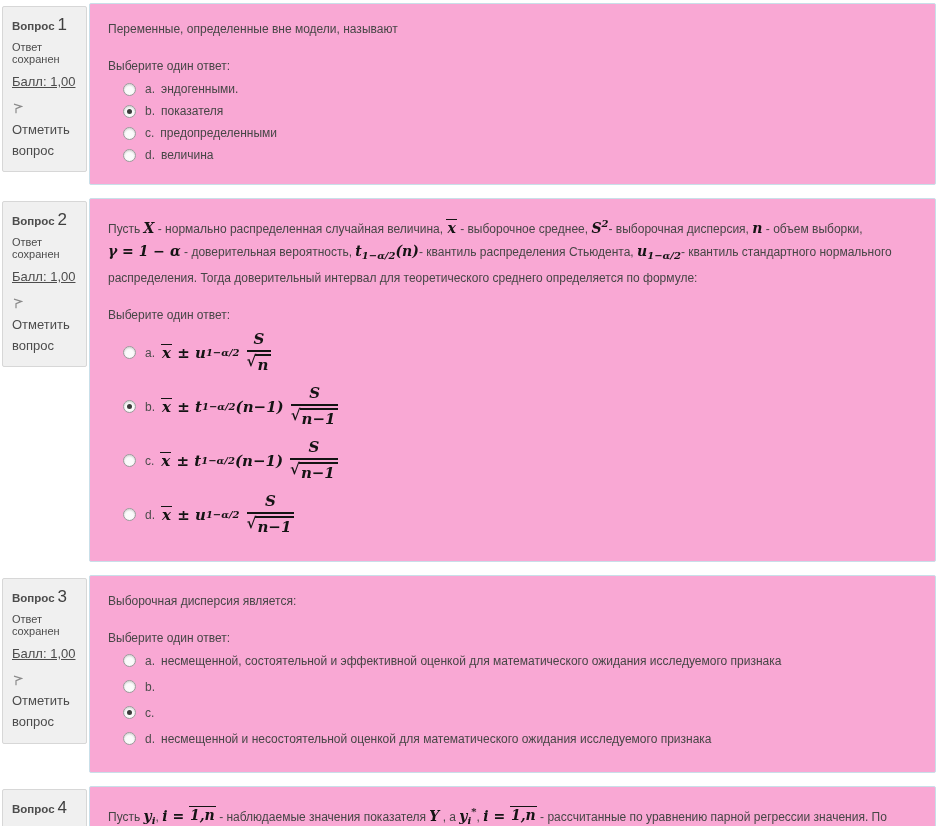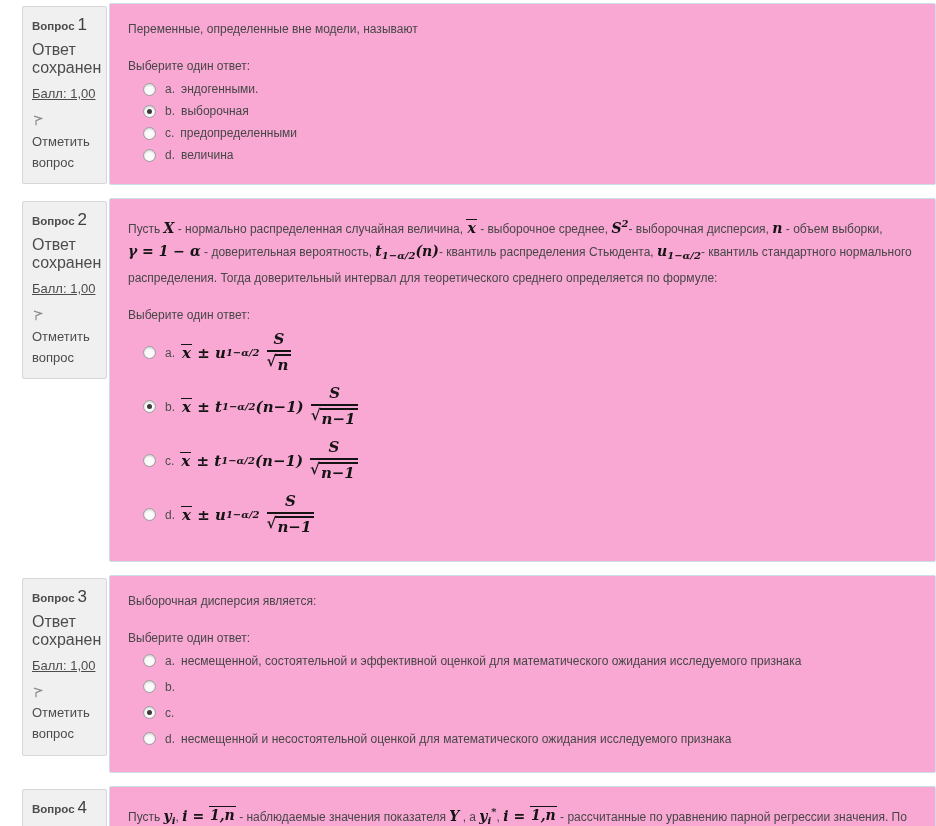--- a/index.html
+++ b/index.html
@@ -1,23 +1,23 @@
 <!DOCTYPE html>
 <html><head>
 <meta charset="utf-8">
 <style>
   html,body{margin:0;padding:0;background:#ffffff;}
   body{width:936px;height:826px;overflow:hidden;font-family:"Liberation Sans","DejaVu Sans",sans-serif;color:#4c4c4c;}
   .page{padding-top:3px;}
   .qblock{display:flex;align-items:flex-start;margin-bottom:13px;}
-  .qinfo{width:66px;margin-left:22px;margin-right:2px;margin-top:3px;background:#f0f0f0;border:1px solid #d7d7d7;border-radius:2px;padding:8px 8px 10px 9px;font-size:11px;color:#4c4c4c;}
+  .qinfo{width:66px;margin-left:2px;margin-right:2px;margin-top:3px;background:#f0f0f0;border:1px solid #d7d7d7;border-radius:2px;padding:8px 8px 10px 9px;font-size:11px;color:#4c4c4c;}
   .qname{white-space:nowrap;}
   .qword{font-weight:bold;font-size:11.5px;}
   .qnum{font-size:17px;margin-left:3px;color:#3f3f3f;}
-  .qstate{margin-top:6px;font-size:16px;}
+  .qstate{margin-top:6px;font-size:11px;}
   .qgrade{margin-top:9px;font-size:13px;text-decoration:underline;}
   .qflag{margin-top:10px;font-size:13px;line-height:1.6;cursor:pointer;color:#4c4c4c;}
   .qflag svg{vertical-align:-1px;margin-right:2px;}
   .qcontent{flex:1;background:#f9a8d4;border:1px solid #c9dfe9;border-radius:2px;padding:14px 18px;font-size:12px;color:#464646;}
   .q1 .qcontent{min-height:116px;}
   .q2 .qcontent{min-height:256px;}
   .q3 .qcontent{min-height:112px;}
   .q4 .qcontent{min-height:164px;}
   .qtext{line-height:22px;}
   .choose{margin-top:19px;margin-bottom:9px;}
@@ -65,21 +65,21 @@
       <div class="qtext"><span class="seg-t">Переменные, определенные вне модели, называют</span></div>
       <div class="choose">Выберите один ответ:</div>
       <div class="opt">
           <span class="radio"></span>
           <span class="optletter">a.</span>
           <span class="opttext">эндогенными.</span>
         </div>
       <div class="opt">
           <span class="radio checked"></span>
           <span class="optletter">b.</span>
-          <span class="opttext">выборочная</span>
+          <span class="opttext">показателя</span>
         </div>
       <div class="opt">
           <span class="radio"></span>
           <span class="optletter">c.</span>
           <span class="opttext">предопределенными</span>
         </div>
       <div class="opt">
           <span class="radio"></span>
           <span class="optletter">d.</span>
           <span class="opttext">величина</span>

